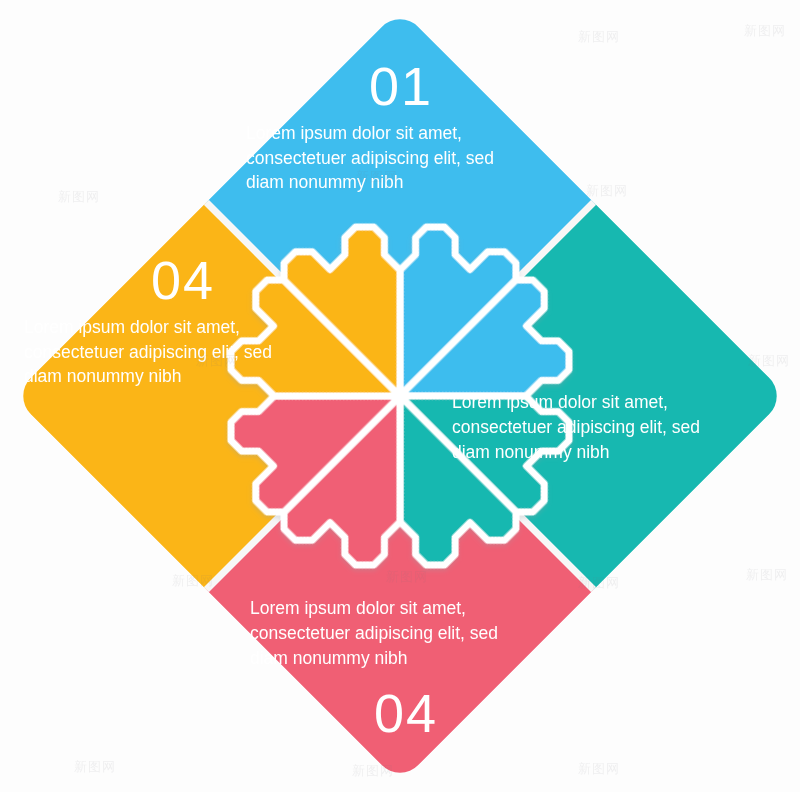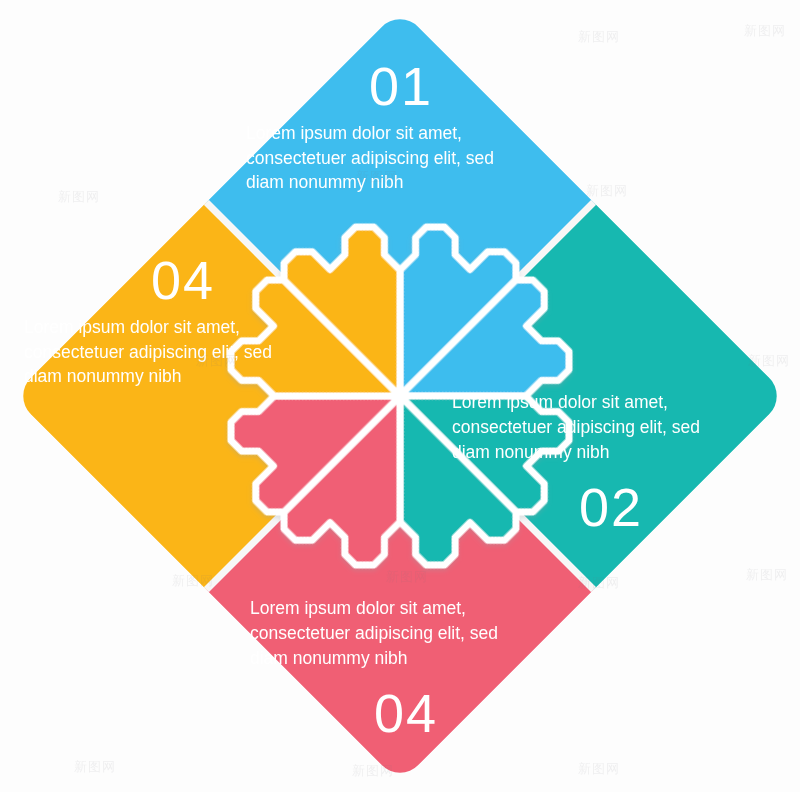--- a/index.html
+++ b/index.html
@@ -255,21 +255,20 @@
     <div class="num">01</div>
     <div class="desc">Lorem ipsum dolor sit amet,
 consectetuer adipiscing elit, sed
 diam nonummy nibh</div>
   </div>
 
   <div class="label-block" id="q2-text">
     <div class="desc">Lorem ipsum dolor sit amet,
 consectetuer adipiscing elit, sed
 diam nonummy nibh</div>
-    <div class="num">02</div>
   </div>
 
   <div class="label-block" id="q3-text">
     <div class="desc">Lorem ipsum dolor sit amet,
 consectetuer adipiscing elit, sed
 diam nonummy nibh</div>
     <div class="num">04</div>
   </div>
 
   <div class="label-block" id="q4-text">

